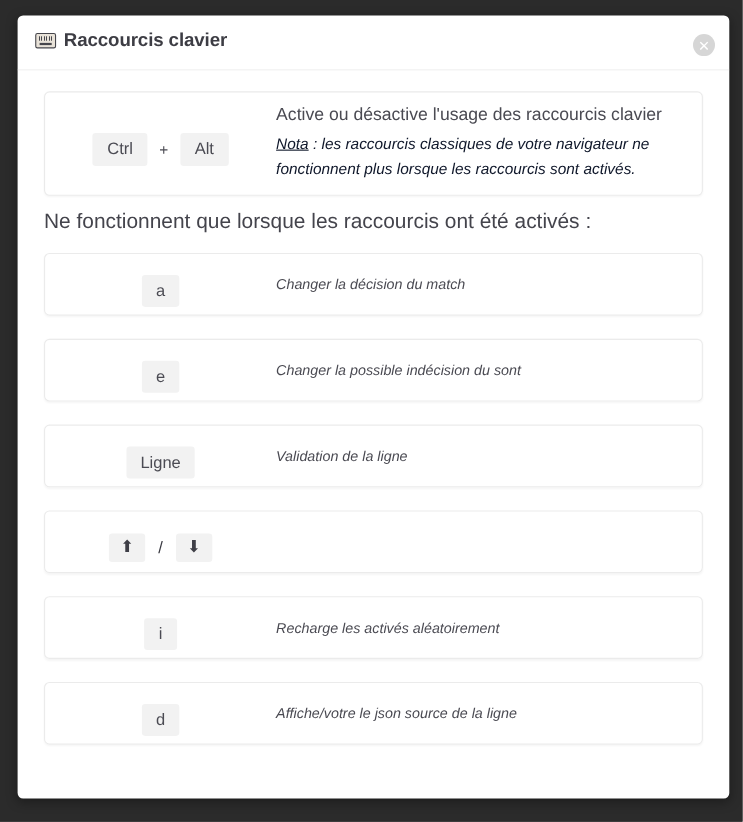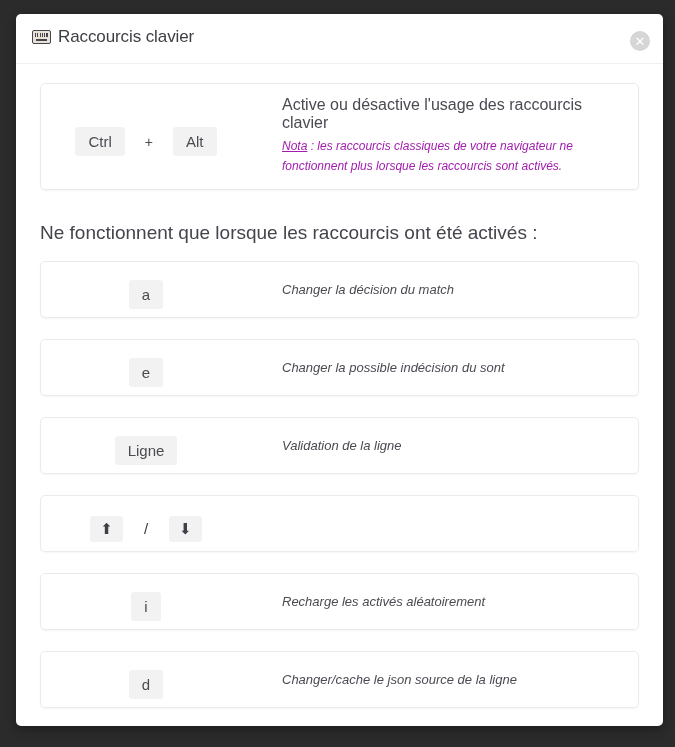--- a/index.html
+++ b/index.html
@@ -43,21 +43,21 @@
     box-sizing: border-box;
   }
   #modal-title {
     position: absolute;
     left: 16px;
     top: 13px;
     display: flex;
     align-items: center;
     gap: 7px;
     font-size: 17px;
-    font-weight: normal;
+    font-weight: bold;
     color: #3d3d44;
     letter-spacing: -0.1px;
   }
   .kbd-glyph {
     display: inline-block;
     width: 19px;
     height: 14px;
     border: 1.5px solid #46464c;
     border-radius: 2px;
     background: #e8e2d8;
@@ -117,62 +117,61 @@
     padding: 12px 0;
     min-height: 72px;
     box-sizing: border-box;
   }
   .keys-col {
     width: 210px;
     flex: 0 0 210px;
     display: flex;
     align-items: center;
     justify-content: center;
-    gap: 20px;
+    gap: 11px;
     margin-top: 11px;
   }
   .key {
     display: inline-block;
     background: #f2f2f2;
     border-radius: 3px;
     color: #4b4b53;
     font-size: 15px;
     padding: 6px 13px;
     line-height: 1.15;
     text-align: center;
   }
   .key-sep {
     color: #4b4b53;
     font-size: 14px;
   }
   .desc-col {
     flex: 1 1 auto;
     padding-right: 14px;
-    margin-left: 31px;
   }
   #toggle-title {
     font-size: 16px;
     color: #4a4a52;
     margin-bottom: 5px;
   }
   #toggle-note {
-    font-size: 12px;
+    font-size: 14px;
     font-style: italic;
-    color: #a21caf;
+    color: #0f172a;
     line-height: 1.65;
   }
   #toggle-note .nota {
     text-decoration: underline;
   }
 
   
   #section-heading {
     font-size: 19px;
     color: #44444c;
-    margin: 32px 0 17px 0;
+    margin: 13px 0 17px 0;
   }
 
   
   .shortcut-row {
     display: flex;
     align-items: center;
     height: 57px;
     border: 1px solid #ebebeb;
     border-radius: 5px;
     box-shadow: 0 1px 2px rgba(0,0,0,0.045);
@@ -261,18 +260,18 @@
         <div class="keys-col">
           <span class="key">i</span>
         </div>
         <div class="desc-col">Recharge les activés aléatoirement</div>
       </div>
 
       <div class="shortcut-row">
         <div class="keys-col">
           <span class="key">d</span>
         </div>
-        <div class="desc-col">Changer/cache le json source de la ligne</div>
+        <div class="desc-col">Affiche/votre le json source de la ligne</div>
       </div>
 
     </div>
   </div>
 </div>
 
 </body></html>

